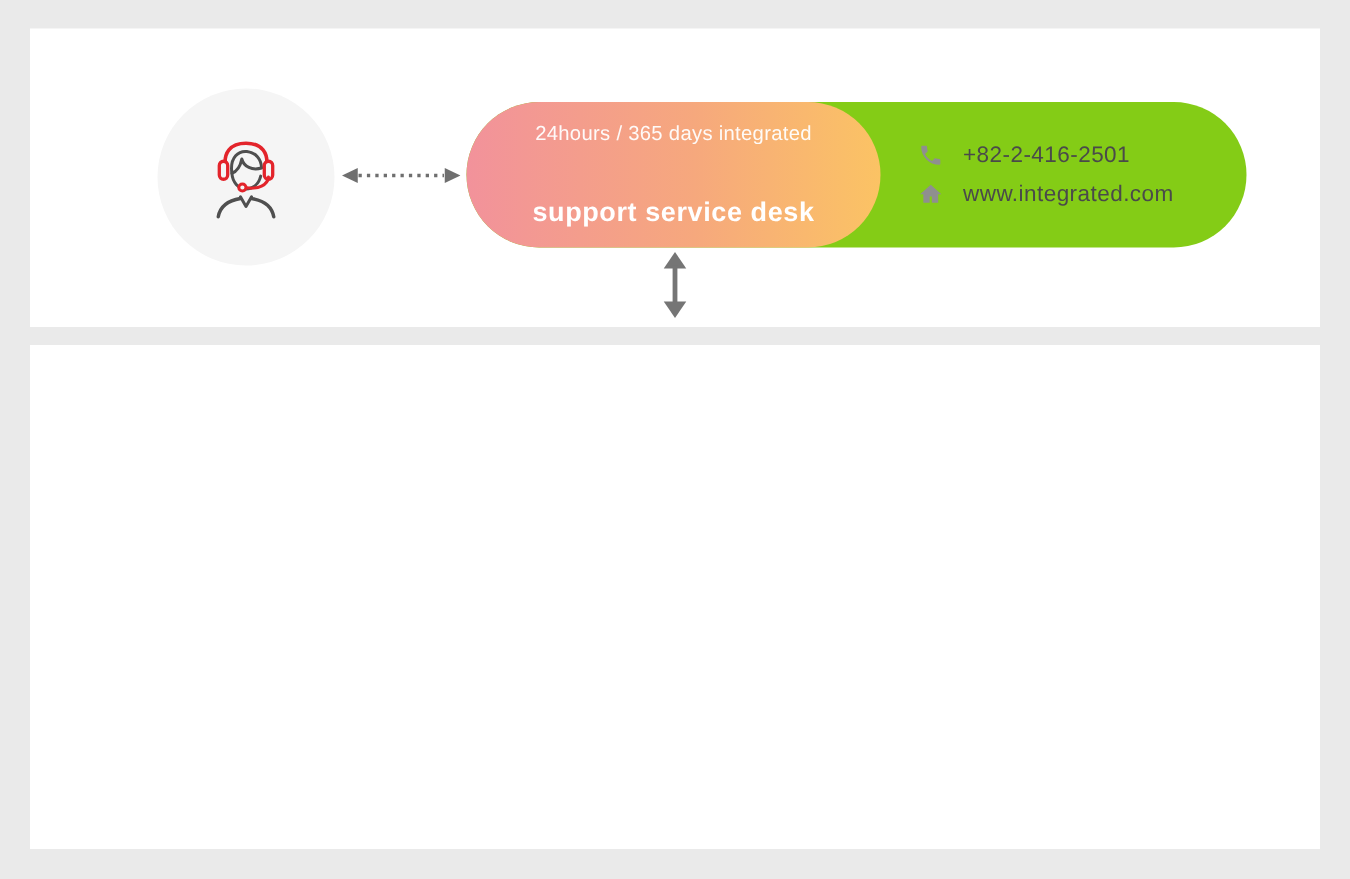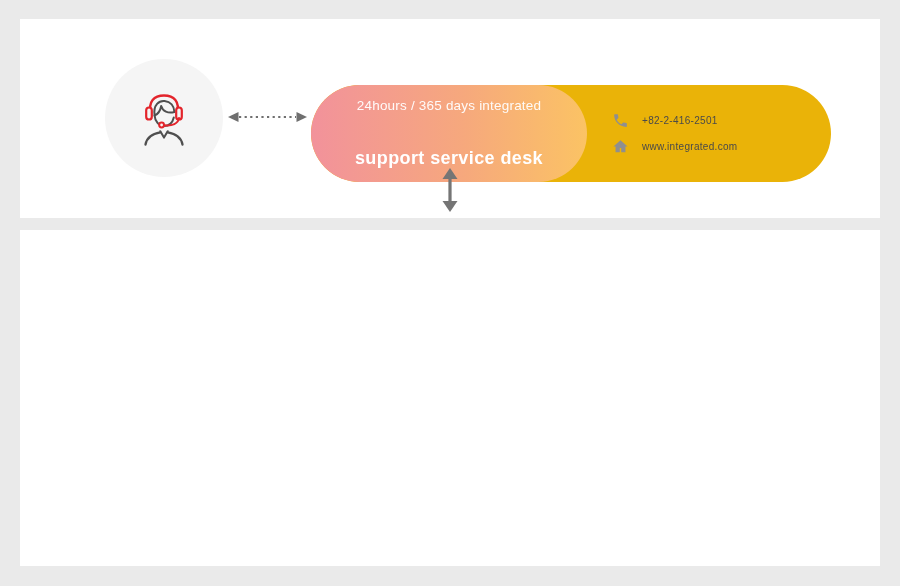--- a/index.html
+++ b/index.html
@@ -20,43 +20,43 @@
   .avatar-circle{
     position:absolute;left:85px;top:40px;
     width:118px;height:118px;border-radius:50%;
     background:#f5f5f5;
     display:flex;align-items:center;justify-content:center;
   }
   .h-arrow{position:absolute;left:208px;top:91px;}
   .v-arrow{position:absolute;left:421px;top:149px;}
 
   .contact-pill{
-    position:absolute;left:291px;top:66px;
+    position:absolute;left:291px;top:49px;
     width:520px;height:97px;
-    background:#eab308;
+    background:#84cc16;
     border-radius:48.5px;
   }
   .gradient-pill{
     position:absolute;left:0;top:0;
     width:276px;height:97px;
     border-radius:48.5px;
     background:linear-gradient(90deg,#f2929b 0%,#f6a87d 55%,#fbc364 100%);
     display:flex;flex-direction:column;align-items:center;justify-content:center;
     gap:7px;color:#ffffff;
   }
   .pill-tagline{font-size:13.5px;letter-spacing:0.2px;opacity:0.95;}
   .pill-title{font-size:18px;font-weight:bold;letter-spacing:0.4px;margin-top:28px;}
 
   .contact-info{
     position:absolute;left:301px;top:0;height:100%;
     display:flex;flex-direction:column;justify-content:center;gap:9px;
   }
   .contact-row{
-    display:flex;align-items:center;gap:13px;
-    font-size:10px;color:#4a4a4a;letter-spacing:0.3px;
+    display:flex;align-items:flex-end;gap:13px;
+    font-size:15px;color:#4a4a4a;letter-spacing:0.3px;
   }
   .contact-row svg{flex:0 0 auto;display:block;}
   .link-text{text-decoration:none;color:#4a4a4a;cursor:default;}
 </style>
 </head>
 <body>
 
 <div class="panel panel-top">
 
   <div class="avatar-circle">

